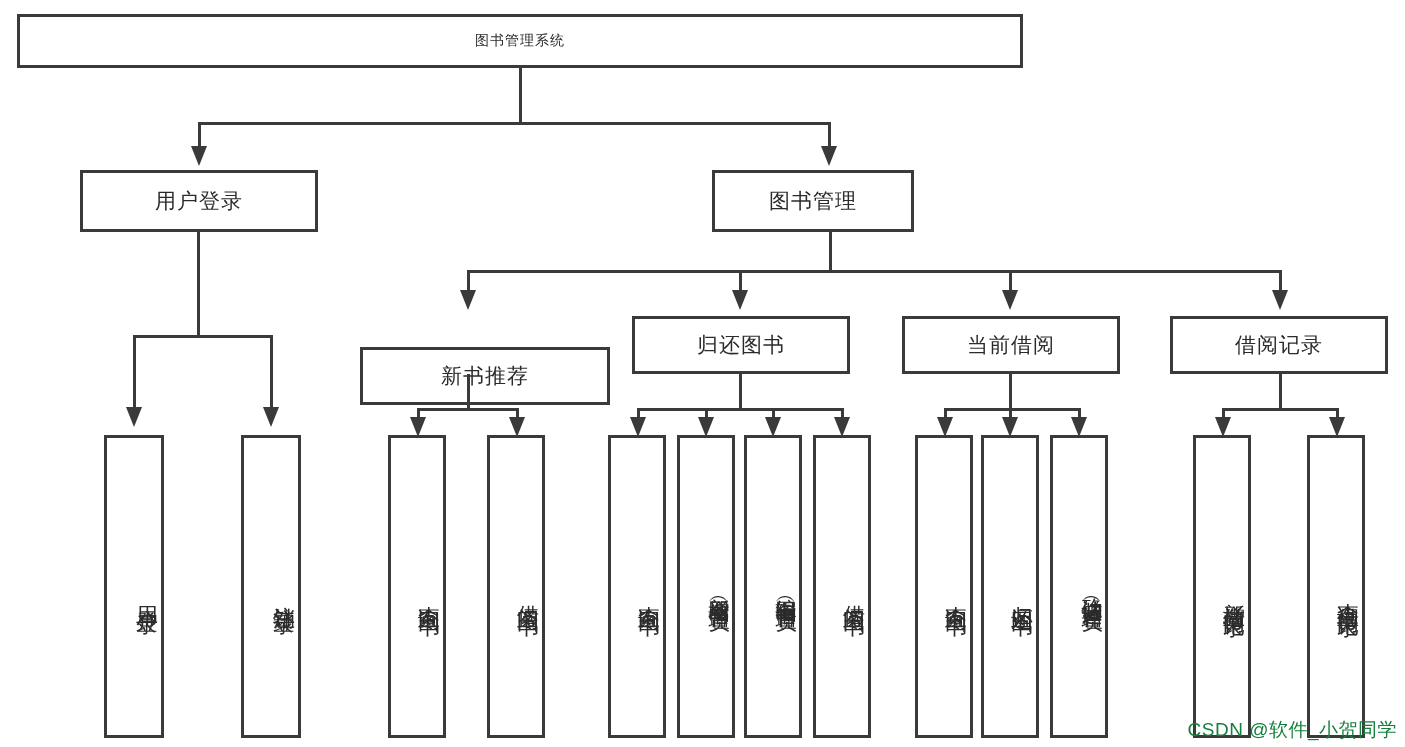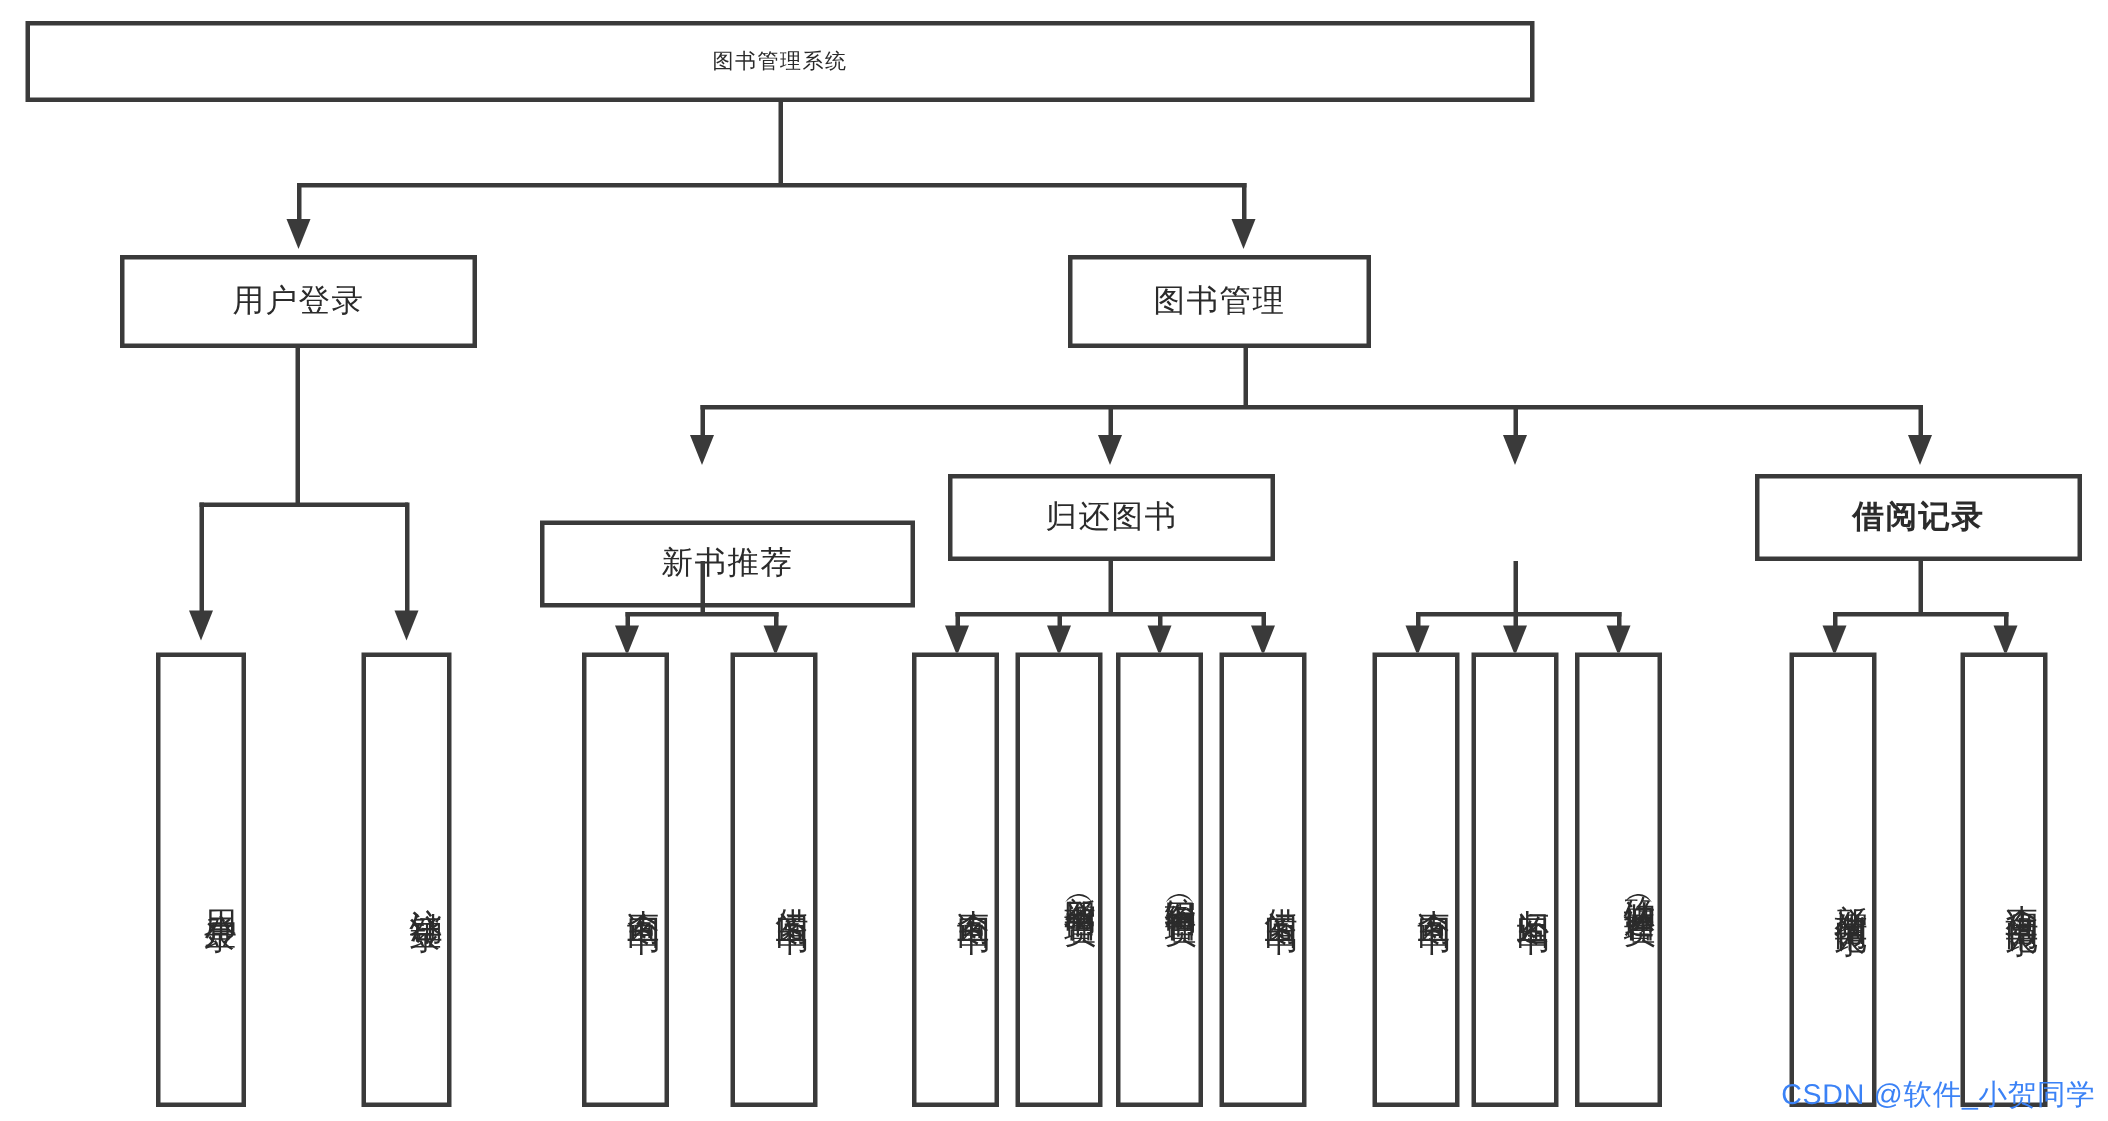--- a/index.html
+++ b/index.html
@@ -66,21 +66,21 @@
     border-left: 8px solid transparent;
     border-right: 8px solid transparent;
     border-top: 20px solid #3a3a3a;
   }
   
   #watermark {
     position: absolute;
     right: 8px;
     bottom: 4px;
     font-size: 19px;
-    color: #3b82f6;
+    color: #15803d;
     letter-spacing: 0.5px;
     white-space: nowrap;
     pointer-events: none;
   }
 </style>
 </head>
 <body>
 
 <div id="canvas">
 
@@ -113,22 +113,23 @@
   <div class="vline" style="left:1279px; top:270px; height:22px;"></div>
   <div class="arrow" style="left:460px; top:290px;"></div>
   <div class="arrow" style="left:732px; top:290px;"></div>
   <div class="arrow" style="left:1002px; top:290px;"></div>
   <div class="arrow" style="left:1272px; top:290px;"></div>
 
   <div class="node" style="left:360px; top:316px; width:250px; height:58px;margin-top:31px;">新书推荐</div>
 
   <div class="node" style="left:632px; top:316px; width:218px; height:58px;">归还图书</div>
 
+  <div class="node" style="left:902px; top:316px; width:218px; height:58px;">当前借阅</div>
 
-  <div class="node" style="left:1170px; top:316px; width:218px; height:58px;font-weight:bold;">借阅记录</div>
+  <div class="node" style="left:1170px; top:316px; width:218px; height:58px;">借阅记录</div>
 
   <div class="vline" style="left:467px; top:374px; height:36px;"></div>
   <div class="hline" style="left:417px; top:408px; width:102px;"></div>
   <div class="vline" style="left:417px; top:408px; height:12px;"></div>
   <div class="vline" style="left:516px; top:408px; height:12px;"></div>
   <div class="arrow" style="left:410px; top:417px;"></div>
   <div class="arrow" style="left:509px; top:417px;"></div>
 
   <div class="vline" style="left:739px; top:374px; height:36px;"></div>
   <div class="hline" style="left:637px; top:408px; width:207px;"></div>

